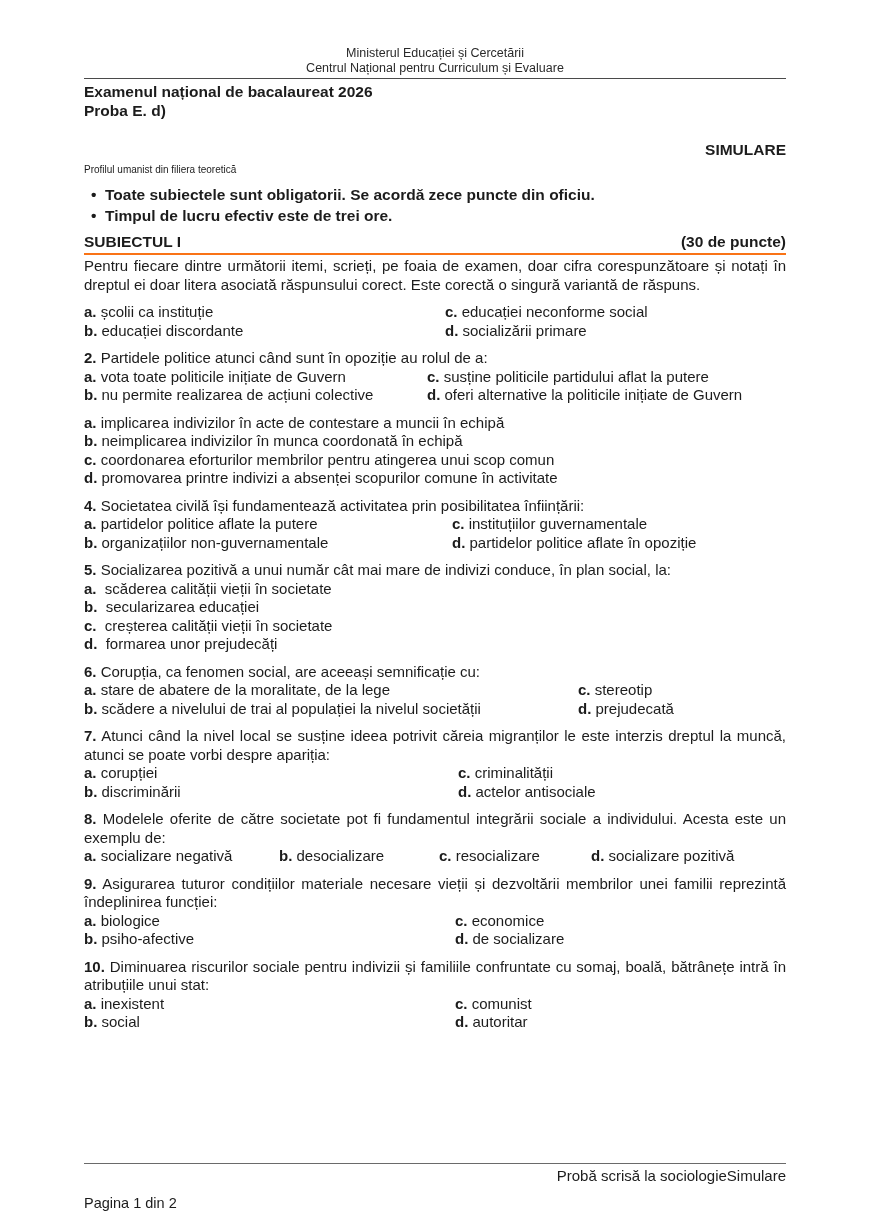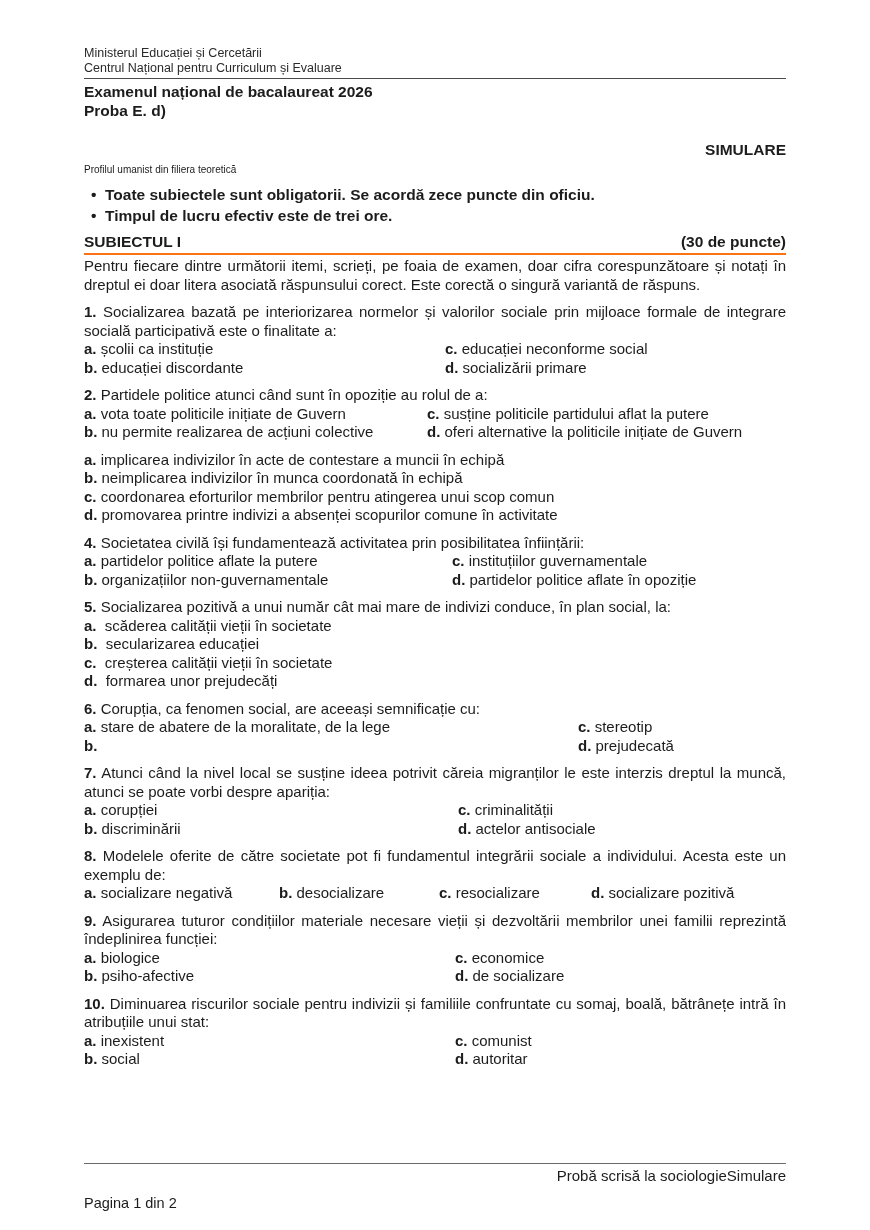--- a/index.html
+++ b/index.html
@@ -10,20 +10,21 @@
     color:#1c1c1c;
     position:relative;
     overflow:hidden;
   }
   .page{
     position:absolute;
     left:84px;top:46px;right:84px;
   }
   
   .ministry-line{
+    text-align:center;
     font-size:12.5px;line-height:15px;
     color:#2a2a2a;
   }
   .top-rule{
     border:0;border-top:1.5px solid #4a4a4a;
     margin:2px 0 3px 0;
   }
   .title-line{
     text-align:left;
     font-weight:bold;
@@ -125,21 +126,20 @@
 
   <div class="section-line">
     <span>SUBIECTUL I</span>
     <span>(30 de puncte)</span>
   </div>
 
   <div class="instructions">Pentru fiecare dintre următorii itemi, scrieți, pe foaia de examen, doar cifra corespunzătoare și notați în dreptul ei doar litera asociată răspunsului corect. Este corectă o singură variantă de răspuns.</div>
 
   <div class="questions">
       <div class="question">
-        <div class="q-stem"><span class="q-num">1.</span><span> Socializarea bazată pe interiorizarea normelor și valorilor sociale prin mijloace formale de integrare socială participativă este o finalitate a:</span></div>
         <div class="opt-row">
           <span class="opt-cell" style="width: 361px; flex: 0 0 auto;">
             <span class="opt-letter">a.</span>
             <span>școlii ca instituție</span>
           </span>
           <span class="opt-cell">
             <span class="opt-letter">c.</span>
             <span>educației neconforme social</span>
           </span>
         </div>
@@ -261,20 +261,21 @@
             <span>stare de abatere de la moralitate, de la lege</span>
           </span>
           <span class="opt-cell">
             <span class="opt-letter">c.</span>
             <span>stereotip</span>
           </span>
         </div>
         <div class="opt-row">
           <span class="opt-cell" style="width: 494px; flex: 0 0 auto;">
             <span class="opt-letter">b.</span>
+            <span>scădere a nivelului de trai al populației la nivelul societății</span>
           </span>
           <span class="opt-cell">
             <span class="opt-letter">d.</span>
             <span>prejudecată</span>
           </span>
         </div>
       </div>
       <div class="question">
         <div class="q-stem"><span class="q-num">7.</span><span> Atunci când la nivel local se susține ideea potrivit căreia migranților le este interzis dreptul la muncă, atunci se poate vorbi despre apariția:</span></div>
         <div class="opt-row">

